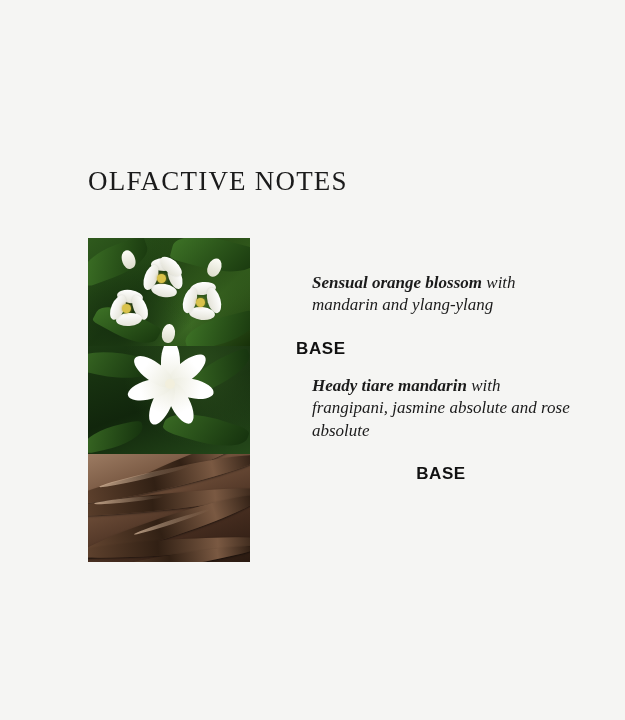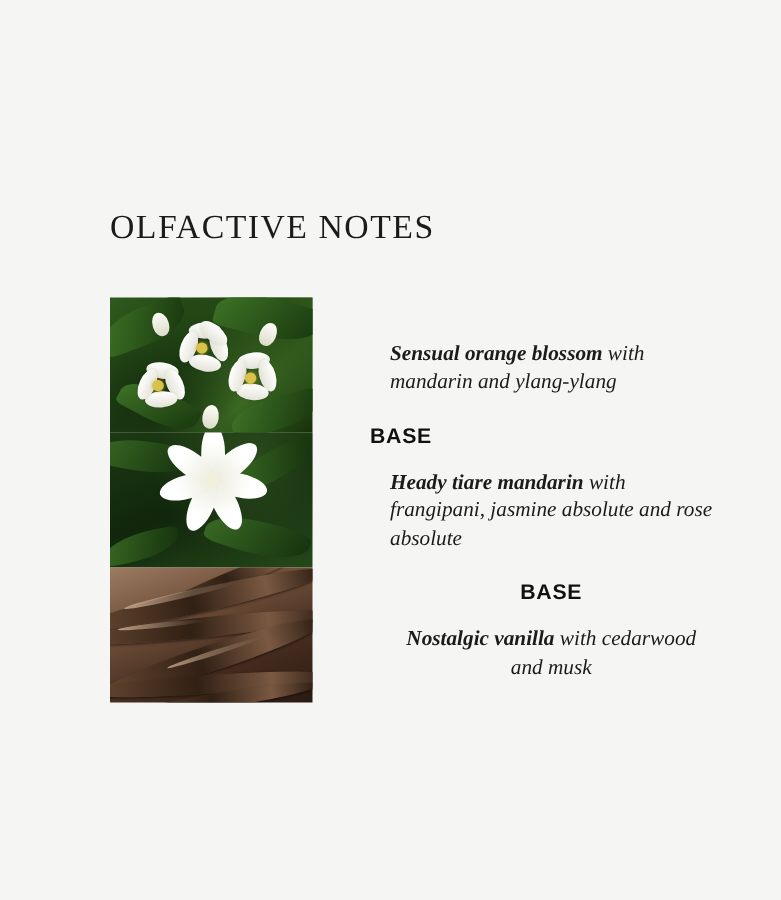--- a/index.html
+++ b/index.html
@@ -255,20 +255,19 @@
         <p class="note-desc"><b>Sensual orange blossom</b><span> with </span><span>mandarin and ylang-ylang</span></p>
       </div>
 
       <div class="note-block">
         <div class="note-label">BASE</div>
         <p class="note-desc"><b>Heady tiare mandarin</b><span> with </span><span>frangipani, jasmine absolute and rose absolute</span></p>
       </div>
 
       <div class="note-block">
         <div class="note-label">BASE</div>
-        <p class="note-desc"><b>Nostalgic vanilla</b><span> with </span><span>cedarwood and musk</span></p>
       </div>
 
     </div>
 
   </div>
 
 </div>
 
 </body></html>

